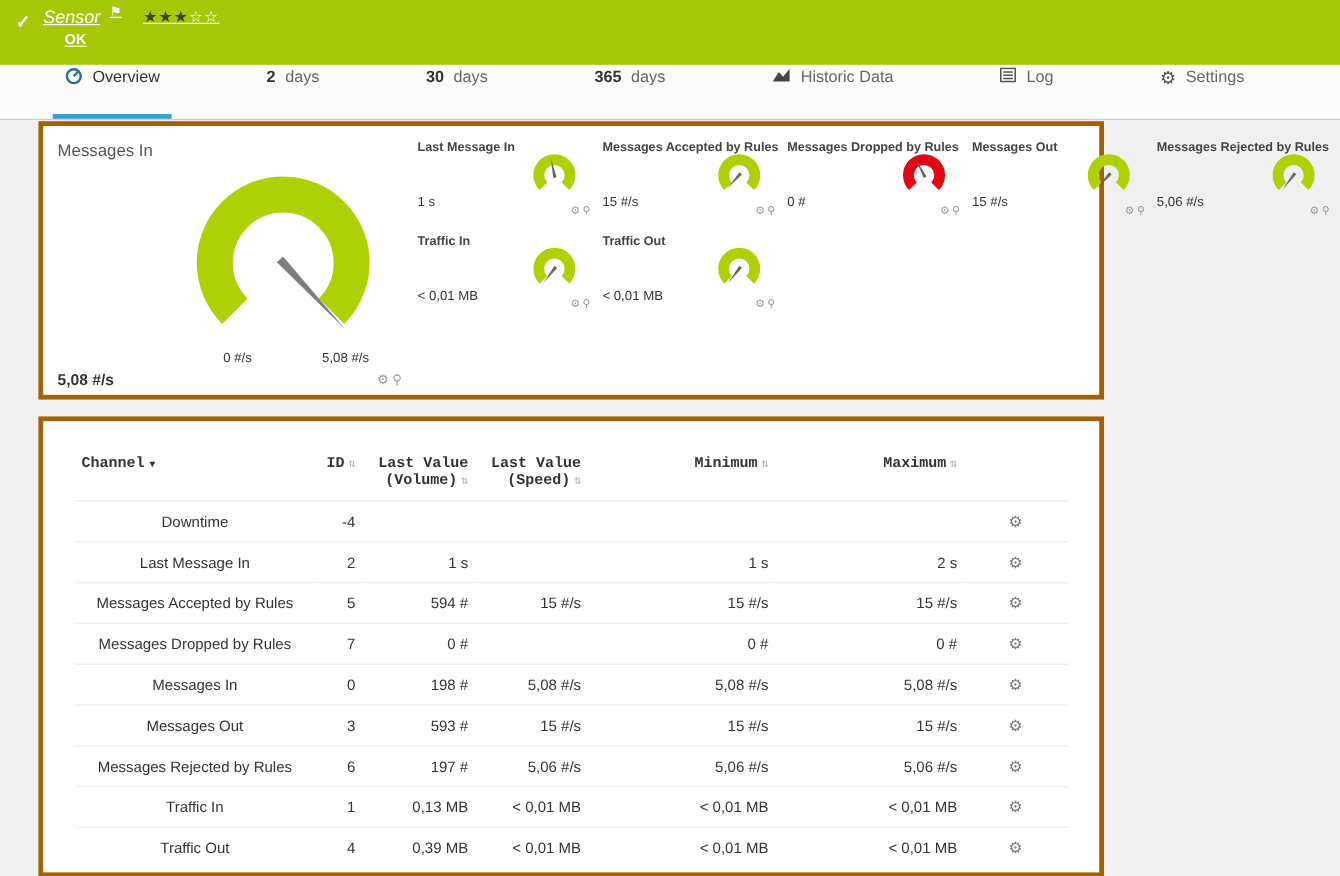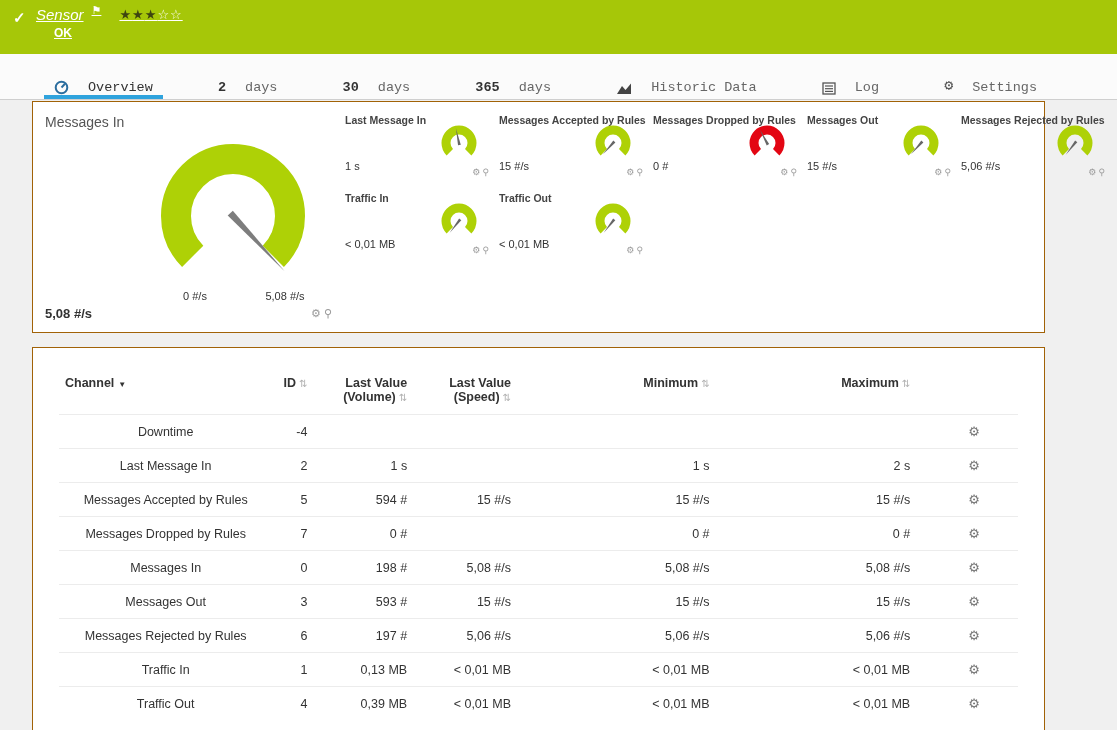--- a/index.html
+++ b/index.html
@@ -15,30 +15,30 @@
   .h-title { font-size:18px; font-weight:bold; letter-spacing:.2px; }
   .flag { font-size:11px; position:relative; top:-6px; }
   .stars { margin-left:10px; font-size:13px; letter-spacing:1px; position:relative; top:-1px; }
   .stars .sf { color:#3d4410; }
   .stars .se { color:#fdfef2; }
   .status-ok { margin-top:3px; font-size:12px; font-weight:bold; margin-left:18px; }
 
   
   .tabbar { height:46px; background:#fbfbfb; border-bottom:1px solid #cfcfcf; display:flex;
             align-items:stretch; padding:0 70px 0 44px; justify-content:space-between; }
-  .tab { display:flex; align-items:flex-end; gap:19px; font-size:13.5px; color:#666; cursor:pointer;
-         border-bottom:4px solid transparent; padding:2px 10px 0 10px;font-family:Liberation Mono, monospace; }
+  .tab { display:flex; align-items:flex-start; gap:8px; font-size:13.5px; color:#666; cursor:pointer;
+         border-bottom:4px solid transparent; padding:2px 10px 0 10px; }
   .tab.active { border-bottom-color:#2fa3dd; color:#333; }
   .tab .num { font-weight:bold; color:#333; }
   .tab .gearchar { font-size:15px; color:#555; }
   .tabicon { display:inline-flex; }
 
   
   .content { padding:1px 0 0 32px; }
-  .panel { background:#fff; border:1px solid #a16207; width:1013px; }
+  .panel { background:#fff; border:4px solid #a16207; width:888px; }
   .gaugepanel { position:relative; height:232px; }
 
   
   .bigG { position:absolute; left:0; top:0; width:312px; height:100%; }
   .bigG-title { position:absolute; left:12px; top:12px; font-size:14px; color:#555; }
   .bigG-svg { position:absolute; left:100px; top:24px; }
   .g-min { position:absolute; left:132px; top:188px; width:60px; text-align:center; font-size:11px; color:#333; }
   .g-max { position:absolute; left:214px; top:188px; width:76px; text-align:center; font-size:11px; color:#333; }
   .bigG-value { position:absolute; left:12px; top:204px; font-size:13px; font-weight:bold; color:#333; }
   .bigG-icons { position:absolute; right:10px; top:205px; font-size:11px; color:#9a9a9a; letter-spacing:3px; }
@@ -50,21 +50,21 @@
   .sg-title { font-size:10.5px; font-weight:bold; color:#444; white-space:nowrap; }
   .sg-svg { position:absolute; right:18px; top:8px; }
   .sg-value { position:absolute; left:0; top:46px; font-size:11px; color:#333; }
   .sg-icons { position:absolute; right:8px; top:53px; font-size:9px; color:#9a9a9a; letter-spacing:2px; }
   .arc-green { stroke:#aed106; }
   .arc-red { stroke:#e30613; }
 
   
   .tablepanel { margin-top:14px; height:384px; padding:24px 26px 0 26px; overflow:hidden; }
   table { width:100%; border-collapse:collapse; font-size:12.5px; color:#333; }
-  th { font-weight:bold; font-size:12.5px; vertical-align:top; padding:4px 6px 10px 6px; text-align:right; }
+  th { font-weight:bold; font-size:12.5px; vertical-align:top; padding:4px 6px 10px 6px; text-align:right;font-family:Liberation Mono, monospace; }
   th.c-ch { text-align:left; }
   th .sort { color:#b0b0b0; font-size:10px; margin-left:3px; font-weight:normal; }
   th .chev { color:#333; font-size:8px; margin-left:4px; }
   td { padding:9px 6px; border-top:1px solid #ececec; text-align:right; white-space:nowrap; }
   td.c-ch { text-align:center; }
   td.act { padding-right:38px; }
   .chgear { color:#777; font-size:13px; cursor:pointer; }
   col.w-ch { width:220px; } col.w-id { width:42px; } col.w-vol { width:104px; }
   col.w-spd { width:110px; } col.w-min { width:220px; } col.w-max { width:222px; } col.w-act { width:110px; }
 </style>

